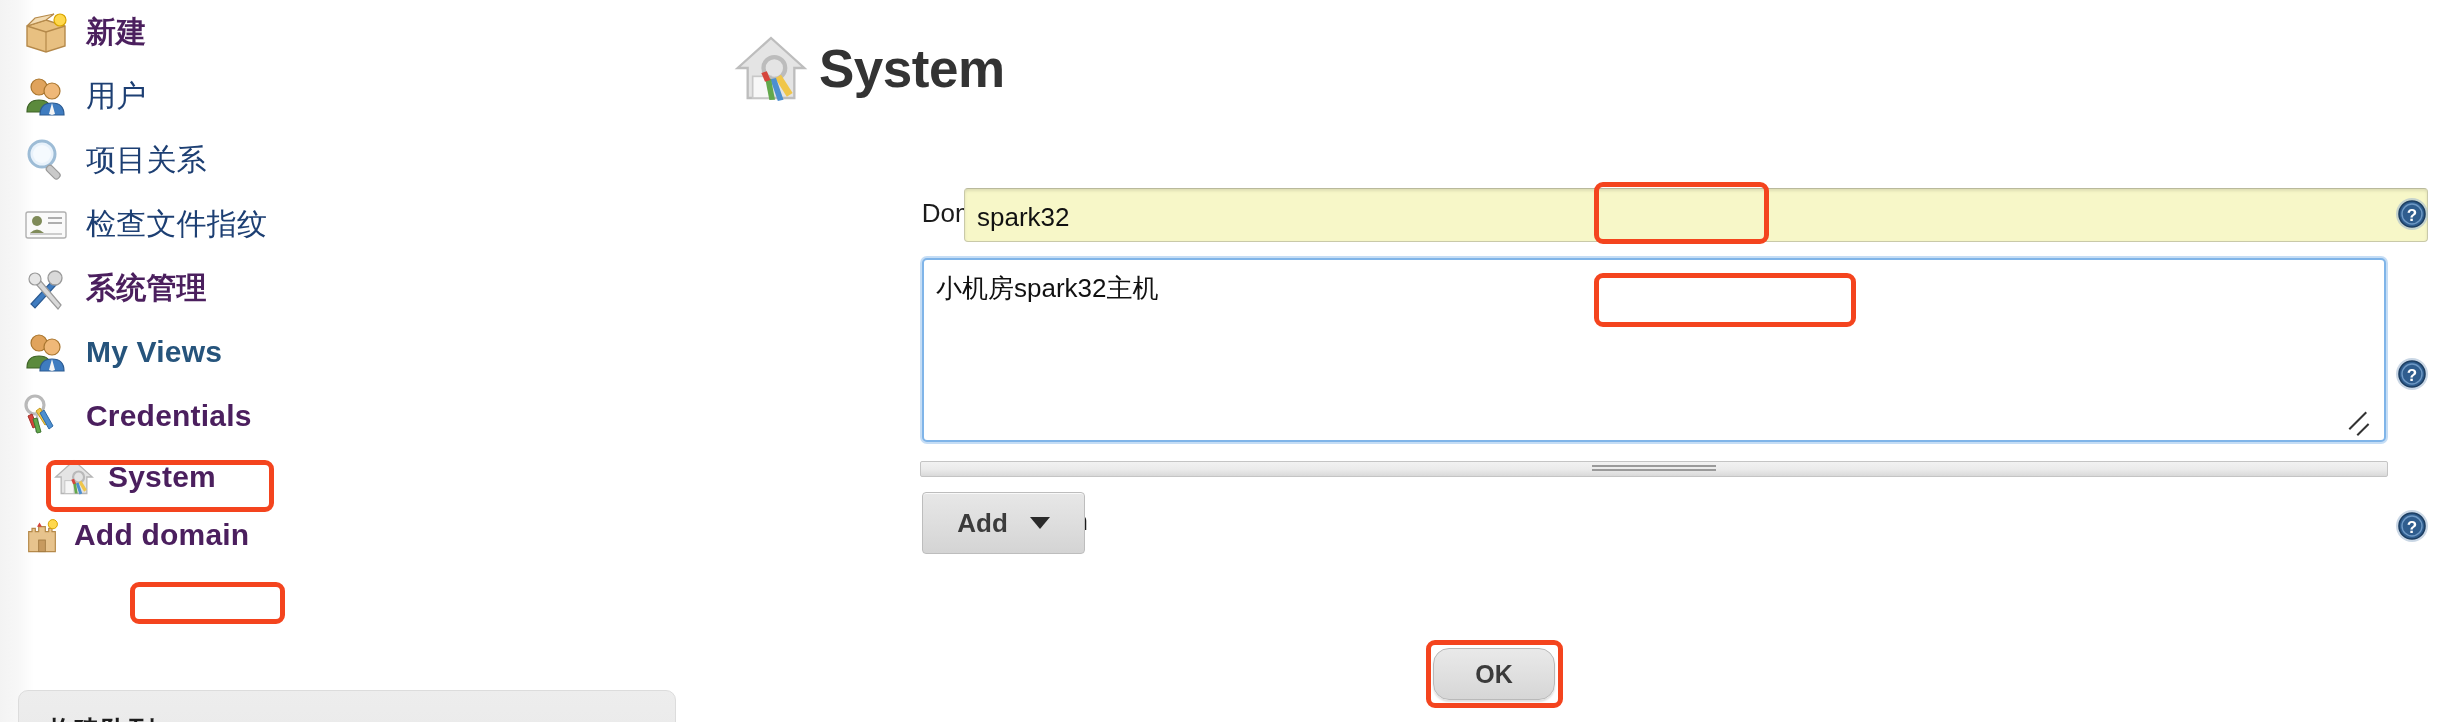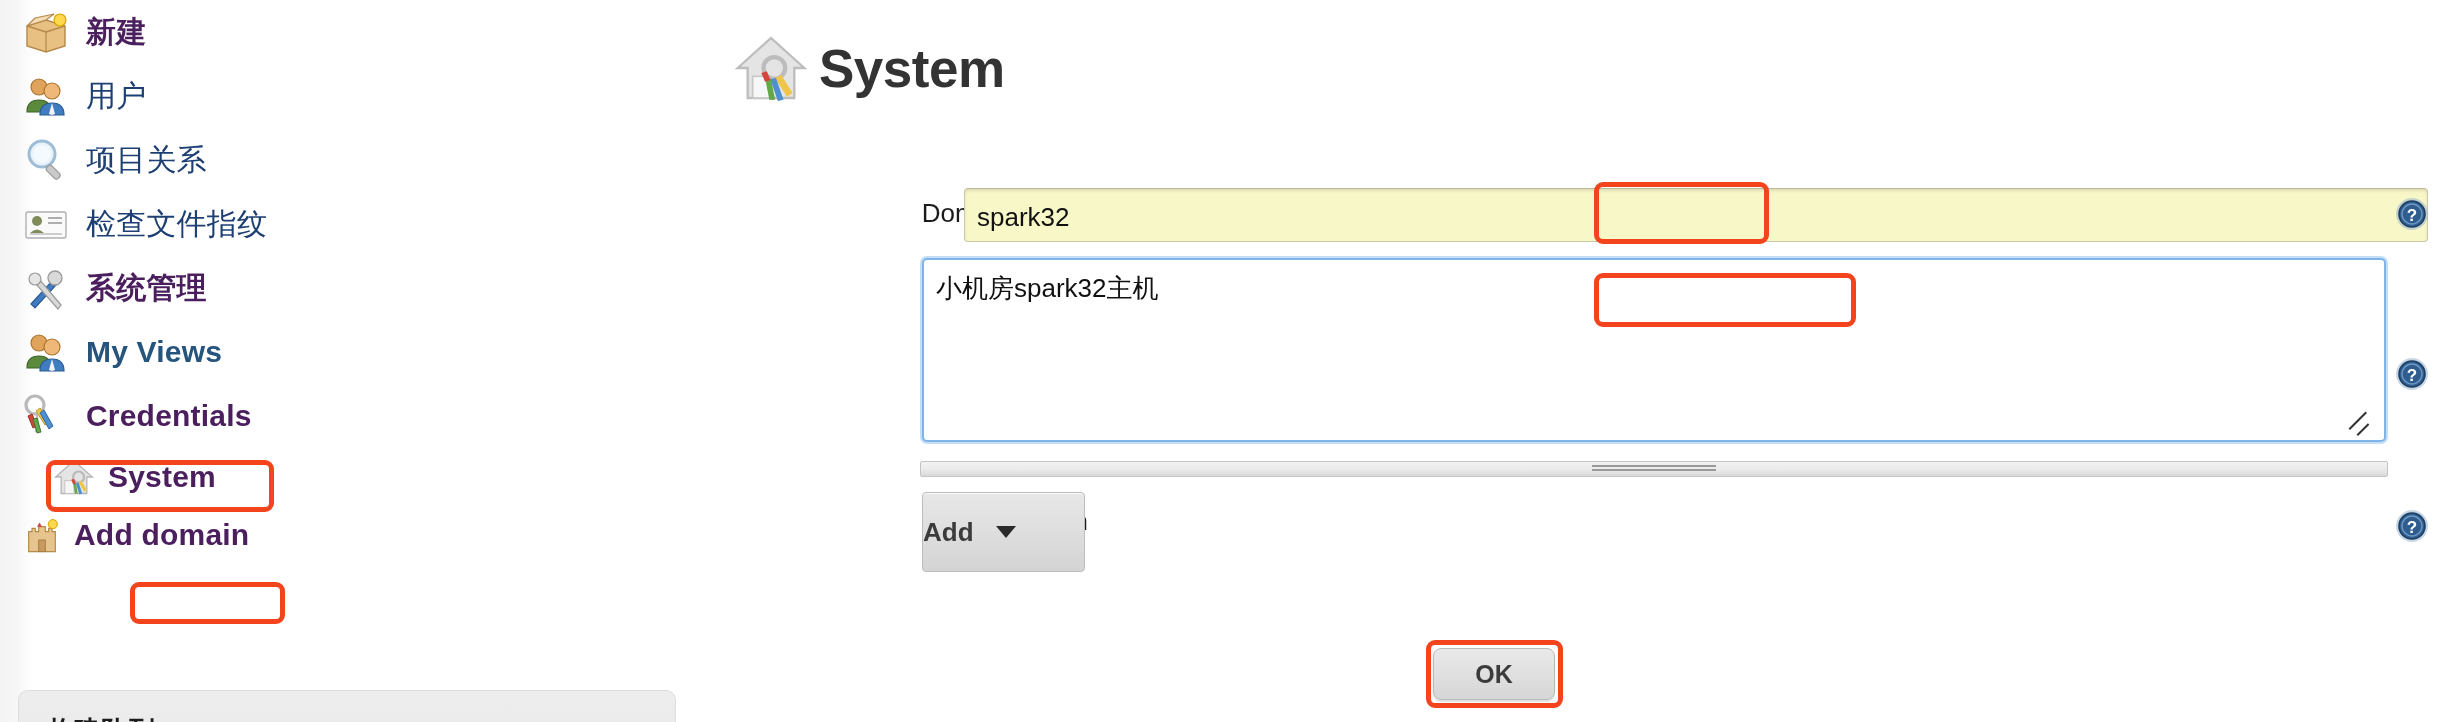--- a/index.html
+++ b/index.html
@@ -142,45 +142,45 @@
     position: absolute; left: 50%; top: 3px; margin-left: -62px;
     width: 124px; height: 8px;
     background: linear-gradient(to bottom,#9a9a9a 0 2px, transparent 2px 4px, #9a9a9a 4px 6px, transparent 6px 8px);
   }
 
   
   #row-spec { top: 492px; height: 62px; }
   #spec-label { left: 0; width: 412px; top: 14px; }
   #spec-add-btn {
     position: absolute; left: 246px; top: 0;
-    width: 163px; height: 80px;
+    width: 163px; height: 62px;
     background: linear-gradient(to bottom,#e7e7e7 0%, #dedede 50%, #d4d4d4 100%);
     border: 1px solid #bdbdbd;
     border-radius: 4px;
-    display: flex; align-items: center; 
+    display: flex; align-items: center; justify-content: center;
     cursor: pointer;
     box-shadow: 0 1px 0 rgba(255,255,255,.75) inset;
   }
   #spec-add-btn .btn-text {
     font-size: 26px; font-weight: bold; color: #3b3b3b; margin-right: 22px;
   }
   #spec-add-btn .caret {
     width: 0; height: 0;
     border-left: 10px solid transparent;
     border-right: 10px solid transparent;
     border-top: 12px solid #2a2a2a;
   }
 
   
   #ok-btn {
     position: absolute; left: 757px; top: 648px;
     width: 122px; height: 52px;
     background: linear-gradient(to bottom,#e9e9e9 0%, #e0e0e0 50%, #d6d6d6 100%);
     border: 1px solid #b9b9b9;
-    border-radius: 8px;
+    border-radius: 16px;
     display: flex; align-items: center; justify-content: center;
     cursor: pointer;
     box-shadow: 0 2px 2px rgba(0,0,0,.13);
   }
   #ok-btn .btn-text { font-size: 25px; font-weight: bold; color: #3b3b3b; }
 
   
   .help-icon {
     position: absolute; right: 16px;
     width: 36px; height: 36px; cursor: pointer;

